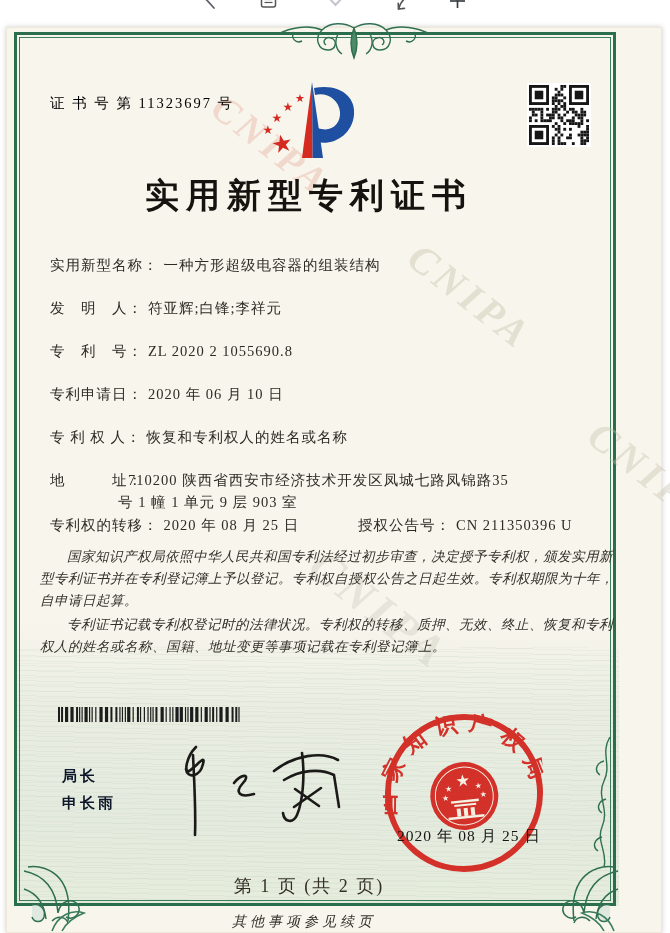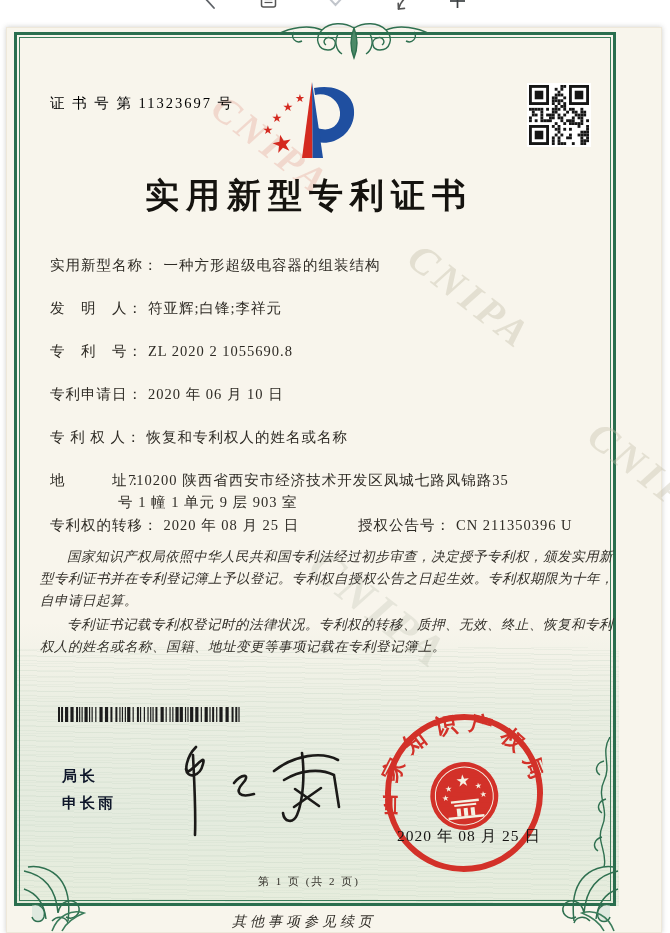--- a/index.html
+++ b/index.html
@@ -65,21 +65,21 @@
     font-size:13.5px;line-height:22px;color:#33302a;font-style:italic;
     font-family:"Liberation Serif","DejaVu Serif",serif;
   }
   .paras p{margin:0 8px 2px 0;text-indent:2em;letter-spacing:.5px;}
   .director{position:absolute;left:62px;z-index:6;font-family:"Liberation Sans","DejaVu Sans",sans-serif;
     font-weight:600;font-size:15px;color:#0f172a;letter-spacing:3px;}
   .sig{position:absolute;left:158px;top:733px;z-index:6;}
   .seal{position:absolute;left:383px;top:712px;z-index:7;transform:rotate(-6deg);opacity:.94;}
   .seal-date{position:absolute;left:397px;top:826px;z-index:8;font-size:15.5px;color:#171614;letter-spacing:1px;}
   .page-footer{position:absolute;left:8px;top:874px;width:602px;text-align:center;z-index:5;
-    font-size:11px;color:#33302a;letter-spacing:2px;}
+    font-size:18px;color:#33302a;letter-spacing:2px;}
   .continuation{position:absolute;left:232px;top:913px;z-index:5;font-size:14px;font-style:italic;
     color:#33302a;letter-spacing:4px;}
   .barcode{position:absolute;left:58px;top:707px;z-index:5;}
   .qr{position:absolute;left:527px;top:83px;z-index:5;background:#fff;padding:2px;}
   .logo{position:absolute;left:250px;top:80px;z-index:5;}
 </style>
 </head>
 <body>
 
 <div class="topbar">

